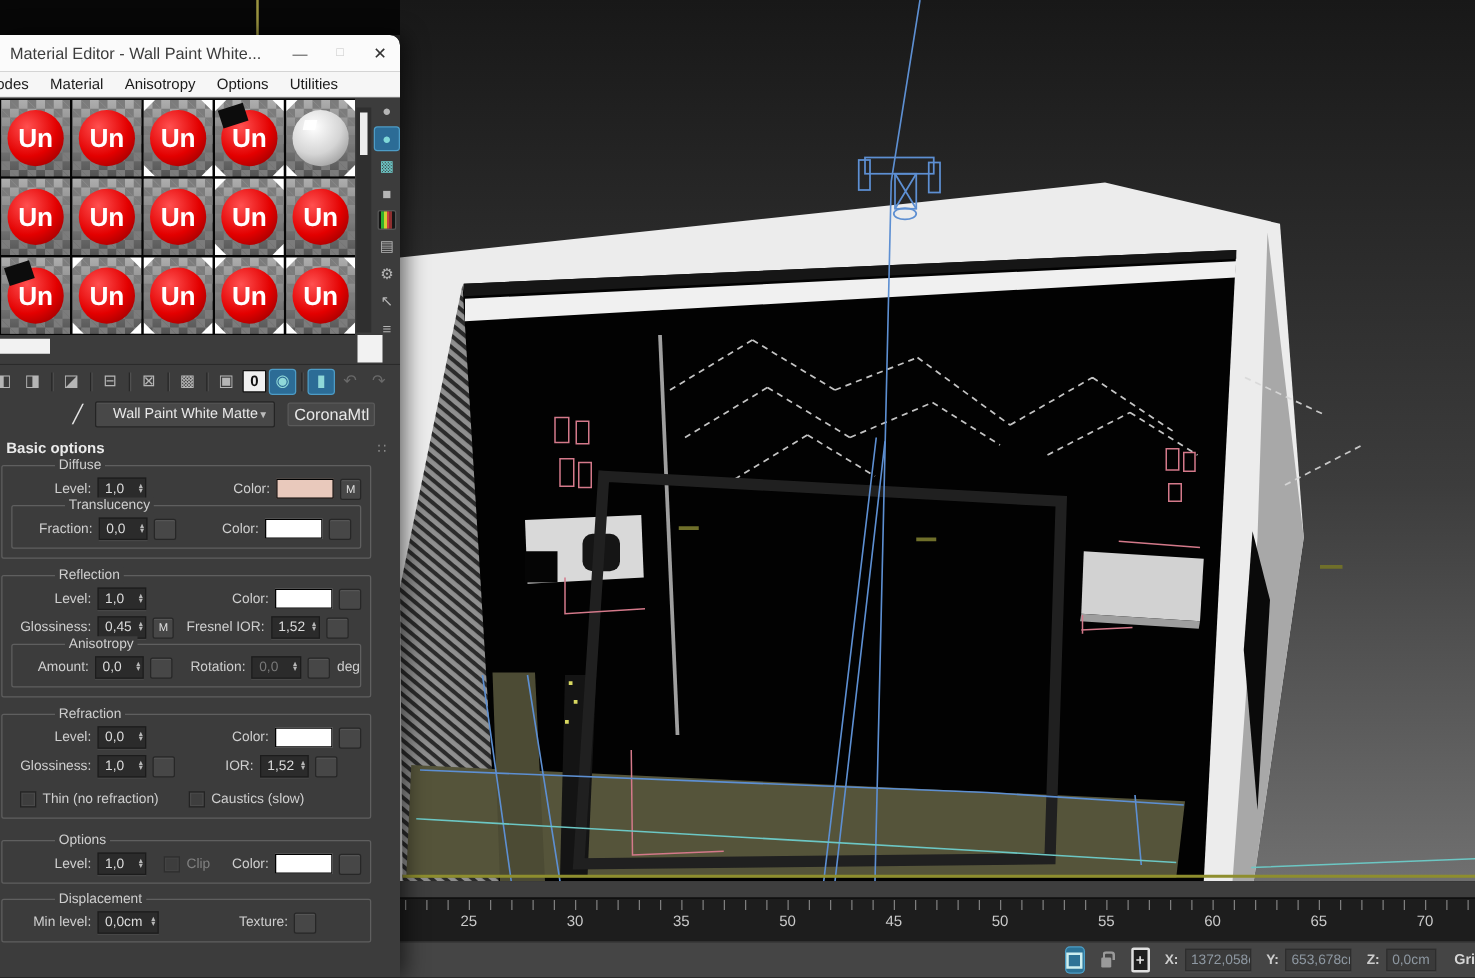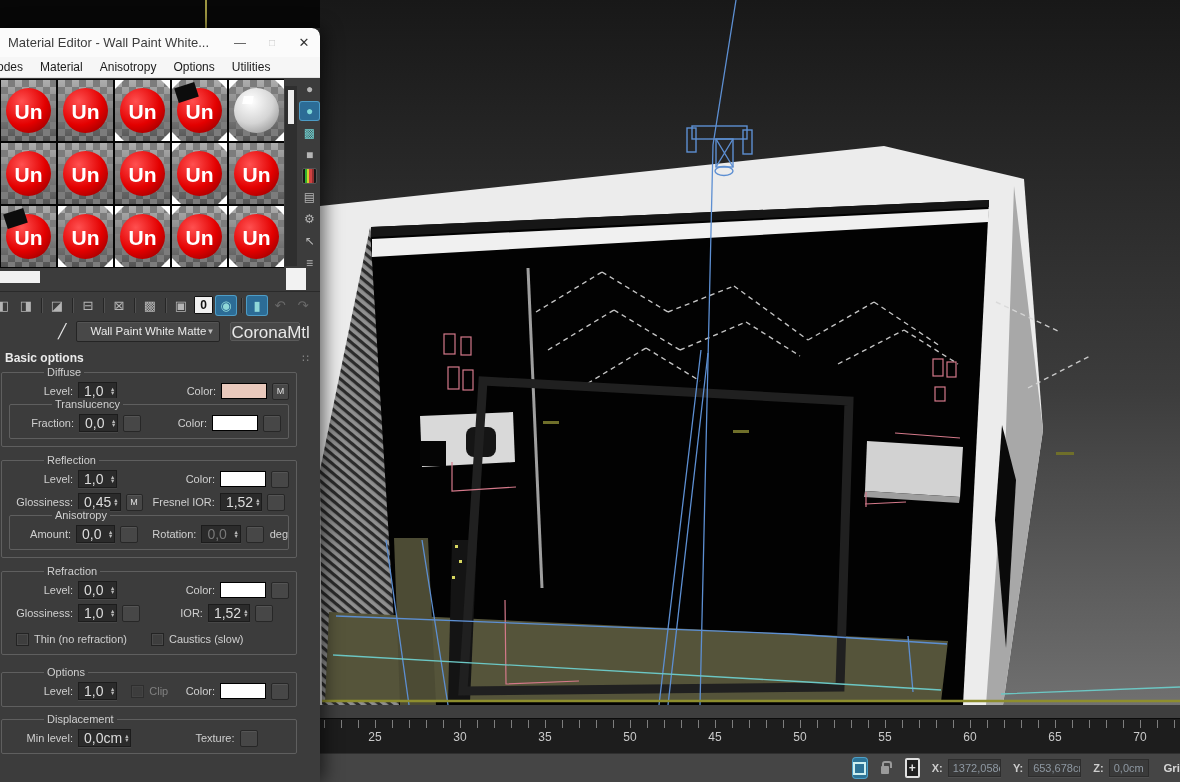--- a/index.html
+++ b/index.html
@@ -88,36 +88,36 @@
   .ticon.half{margin-left:-9px;}
   .tsep{width:1px;height:15px;background:#262626;box-shadow:1px 0 0 #505050;margin:0 2px;flex:none;}
   
   .namerow{height:26px;display:flex;align-items:center;background:#3c3c3c;}
   .picker{margin-left:58px;color:#e8e8e8;font-size:14px;font-weight:bold;}
   .dropdown{position:relative;margin-left:10px;width:142px;height:19px;background:#484848;border:1px solid #242424;
             border-radius:2px;box-shadow:inset 0 1px 0 rgba(255,255,255,.07);display:flex;align-items:center;
             justify-content:center;font-size:11.5px;color:#e8e8e8;}
   .dropdown .dd{position:absolute;right:5px;top:5px;font-style:normal;font-size:8px;color:#bbb;}
   .cbtn{margin-left:10px;width:70px;height:19px;background:#484848;border:1px solid #5a5a5a;border-radius:2px;
-        font-size:17px;color:#e8e8e8;font-family:inherit;padding:0;}
+        font-size:13px;color:#e8e8e8;font-family:inherit;padding:0;}
   
   .panel{background:#3c3c3c;padding-top:4px;}
   .rhead{display:flex;align-items:center;height:16px;padding:2px 10px 0 5px;}
   .rtitle{font-size:12px;font-weight:bold;color:#eaeaea;}
   .grip{margin-left:auto;color:#8a8a8a;font-size:11px;letter-spacing:1px;}
   .group{position:relative;border:1px solid #5f5f5f;border-radius:2px;margin:6px 23px 0 1px;padding:8px 0 5px 0;}
   .group.sub{margin:3px 7px 2px 7px;}
   .glabel{position:absolute;top:-7px;left:6px;background:#3c3c3c;padding:0 3px;font-size:11px;color:#cfcfcf;line-height:12px;margin-left:36px;}
   .prow{display:flex;align-items:center;height:20px;}
   .lab{font-size:11px;color:#cfcfcf;white-space:nowrap;}
   .lab.dis{color:#808080;}
   .w71{width:71px;text-align:right;margin-right:5px;}
   .w64{width:64px;text-align:right;margin-right:5px;}
   .fld{display:flex;align-items:center;height:16px;background:#2b2b2b;border:1px solid #1c1c1c;
-       box-shadow:0 1px 0 rgba(255,255,255,.06);padding:0 2px 0 5px;color:#dcdcdc;font-size:14px;flex:none;}
+       box-shadow:0 1px 0 rgba(255,255,255,.06);padding:0 2px 0 5px;color:#dcdcdc;font-size:11px;flex:none;}
   .fld .val{min-width:24px;}
   .fld.wide .val{min-width:34px;}
   .fld.dis{color:#787878;}
   .spin{display:flex;flex-direction:column;align-items:center;justify-content:center;margin-left:3px;
         font-size:6.5px;line-height:4.5px;color:#b8b8b8;}
   .spin::before{content:"▴";} .spin::after{content:"▾";}
   .mapb{width:16px;height:15px;background:#474747;border:1px solid #272727;border-radius:2px;
         box-shadow:inset 0 1px 0 rgba(255,255,255,.08);margin-left:5px;flex:none;}
   .mapb.m{width:15px;display:flex;align-items:center;justify-content:center;font-size:9px;color:#e0e0e0;}
   .swatch{width:44px;height:14px;border:1px solid #000;margin-left:5px;flex:none;}

